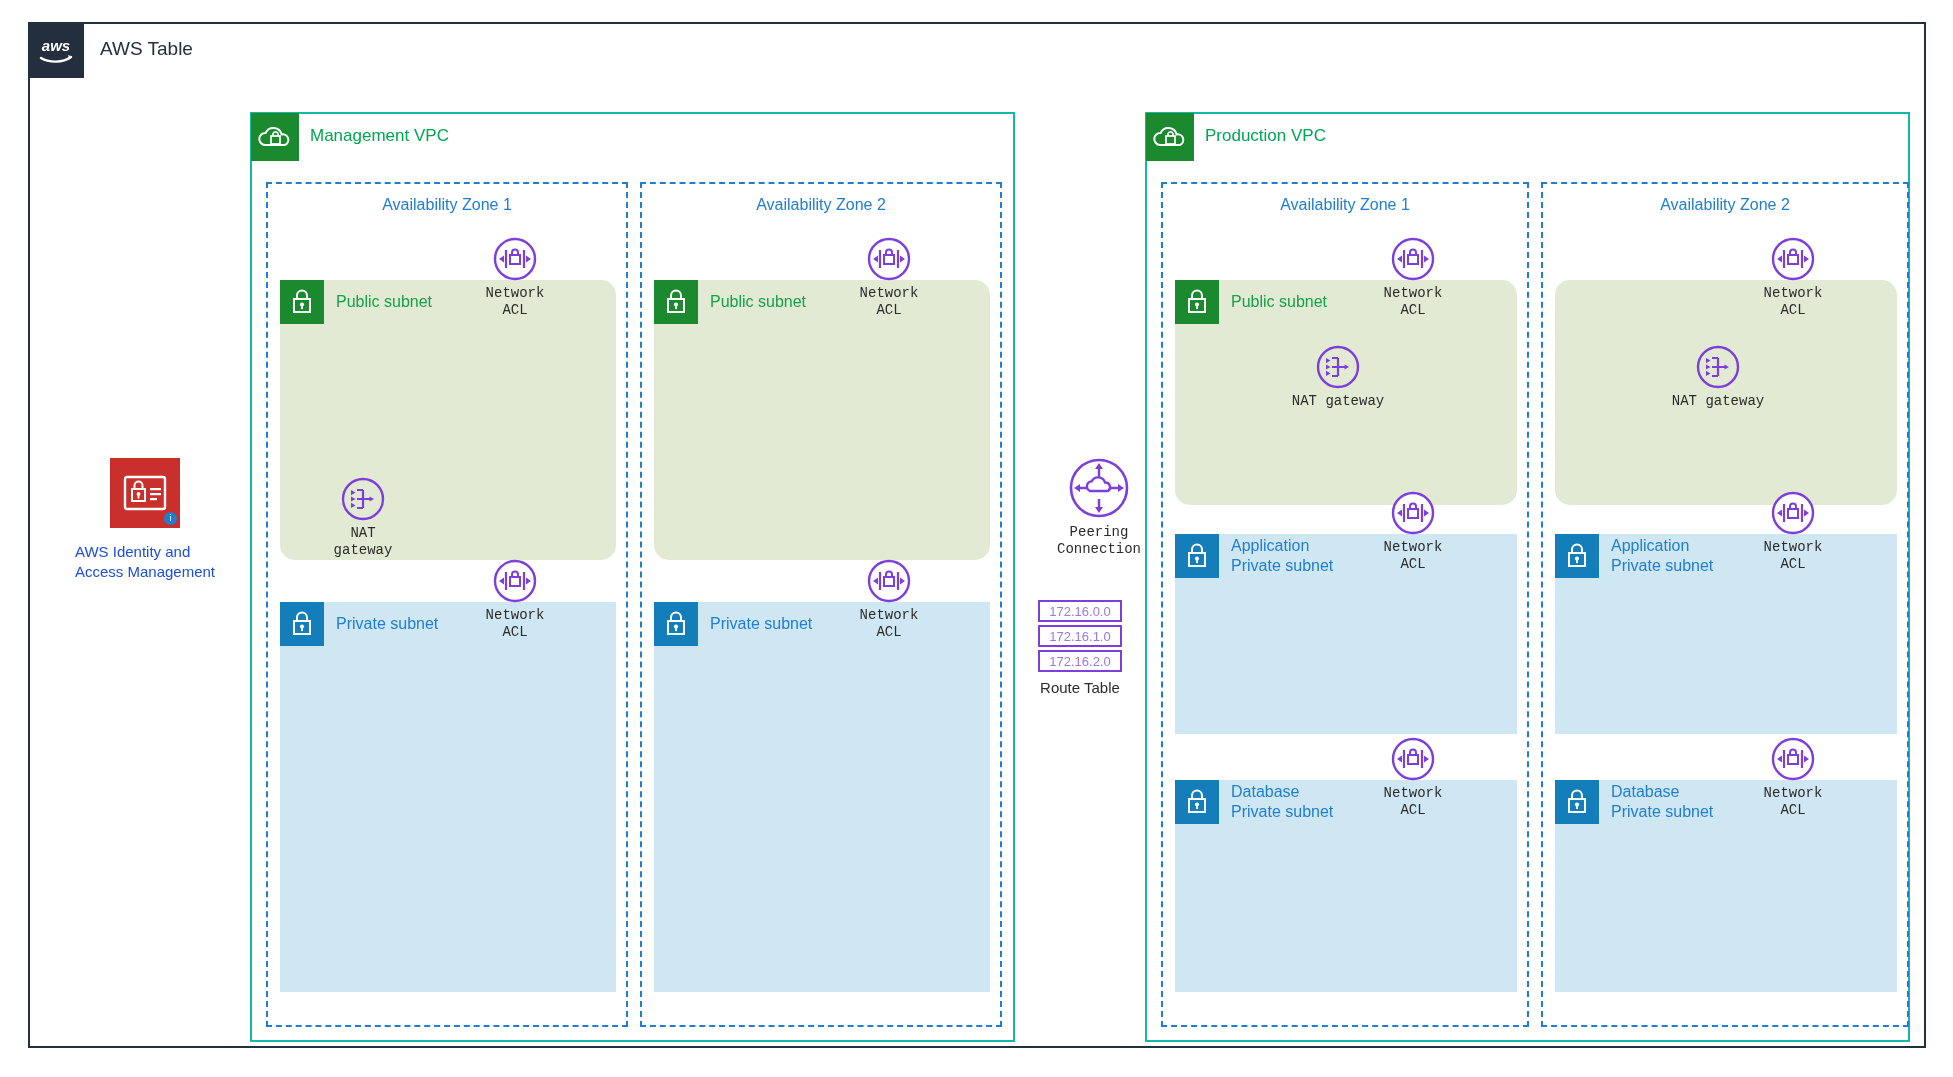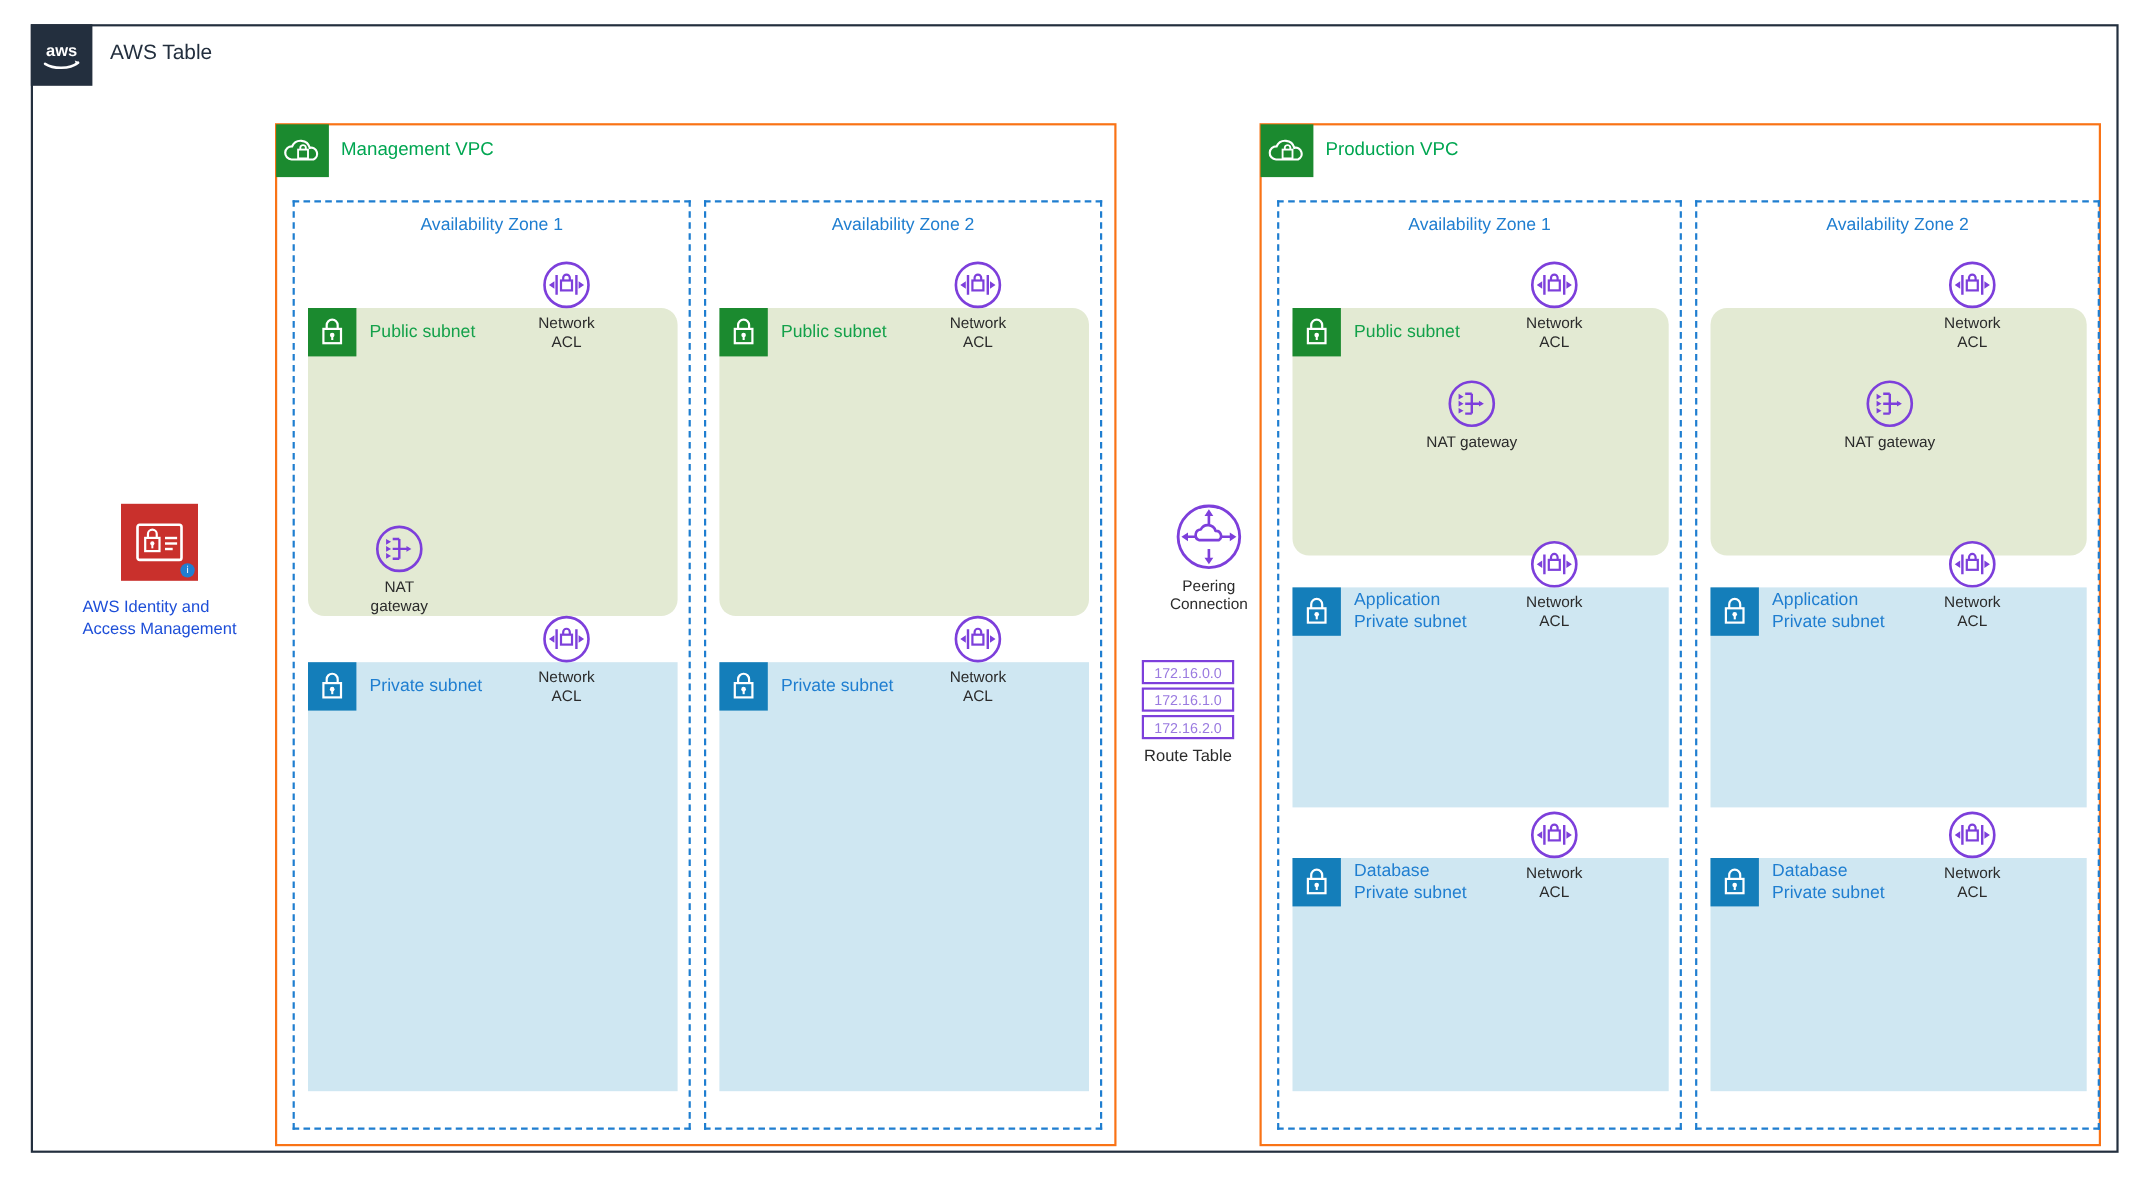--- a/index.html
+++ b/index.html
@@ -4,25 +4,25 @@
 <style>
   html,body{margin:0;padding:0;background:#ffffff;}
   body{font-family:"Liberation Sans",sans-serif;}
 
   #canvas{position:relative;width:1953px;height:1077px;background:#fff;overflow:hidden;}
 
   
   .cloud-frame{position:absolute;left:28px;top:22px;width:1898px;height:1026px;
                border:2px solid #232f3e;box-sizing:border-box;background:#fff;}
   .cloud-logo{position:absolute;left:28px;top:22px;width:56px;height:56px;background:#232f3e;
-              display:flex;align-items:center;justify-content:center;box-sizing:border-box;}
+              display:flex;align-items:center;justify-content:center;box-sizing:border-box;font-style:italic;}
   .cloud-title{position:absolute;left:100px;top:38px;font-size:19px;color:#232f3e;white-space:nowrap;}
 
   
-  .vpc{position:absolute;border:2px solid #f97316;box-sizing:border-box;background:#fff;}
+  .vpc{position:absolute;border:2px solid #14b8a6;box-sizing:border-box;background:#fff;}
   .vpc-badge{position:absolute;left:-1px;top:-1px;width:48px;height:48px;background:#1b8a2f;
              display:flex;align-items:center;justify-content:center;}
   .vpc-title{position:absolute;left:58px;top:12px;font-size:17px;color:#00a651;white-space:nowrap;}
 
   
   .az{position:absolute;border:2px dashed #1f7ed0;box-sizing:border-box;background:transparent;}
   .az-title{position:absolute;left:0;right:0;top:12px;text-align:center;font-size:16px;color:#1f7ed0;}
 
   
   .subnet{position:absolute;box-sizing:border-box;}
@@ -31,21 +31,21 @@
   .subnet-badge{position:absolute;left:0;top:0;width:44px;height:44px;
                 display:flex;align-items:center;justify-content:center;}
   .subnet-badge.green{background:#1b8a2f;}
   .subnet-badge.blue{background:#147eba;}
   .subnet-label{position:absolute;left:56px;top:0;height:44px;display:flex;flex-direction:column;
                 justify-content:center;font-size:16px;line-height:1.28;white-space:pre-line;}
   .subnet-label.green{color:#14a14a;}
   .subnet-label.blue{color:#1f7ed0;}
 
   
-  .res{position:absolute;display:flex;flex-direction:column;align-items:center;width:90px;}
+  .res{position:absolute;display:flex;flex-direction:column;align-items:center;width:90px;font-family:Liberation Mono, monospace;}
   .res .glyph{width:46px;height:46px;}
   .res .cap{margin-top:3px;font-size:14px;color:#2b2b2b;text-align:center;line-height:1.22;
             white-space:pre-line;}
   .res.wide{width:130px;}
 
   
   .sg{position:absolute;border:2px solid #d9544d;box-sizing:border-box;background:transparent;
       display:flex;flex-direction:column;align-items:center;justify-content:center;}
   .sg-title{font-size:16px;color:#c47d1e;text-align:center;line-height:1.2;white-space:pre-line;}
   .sg-glyph{width:62px;height:62px;margin:6px 0;}

